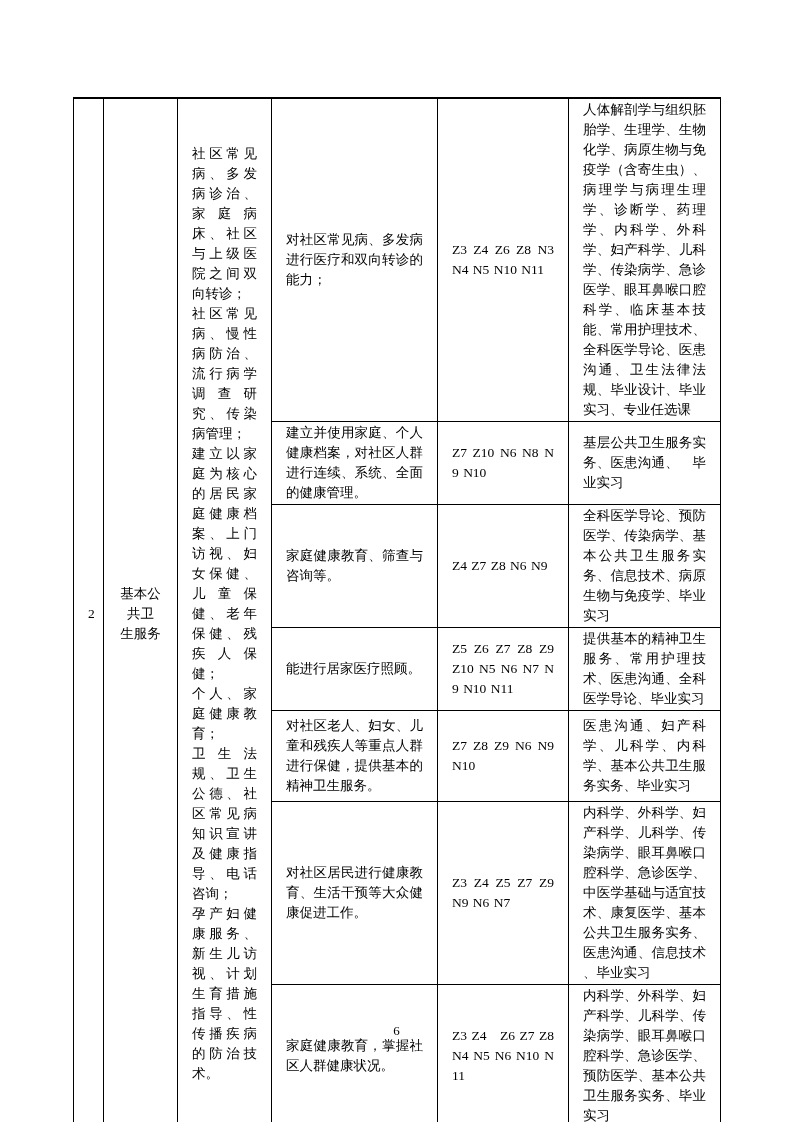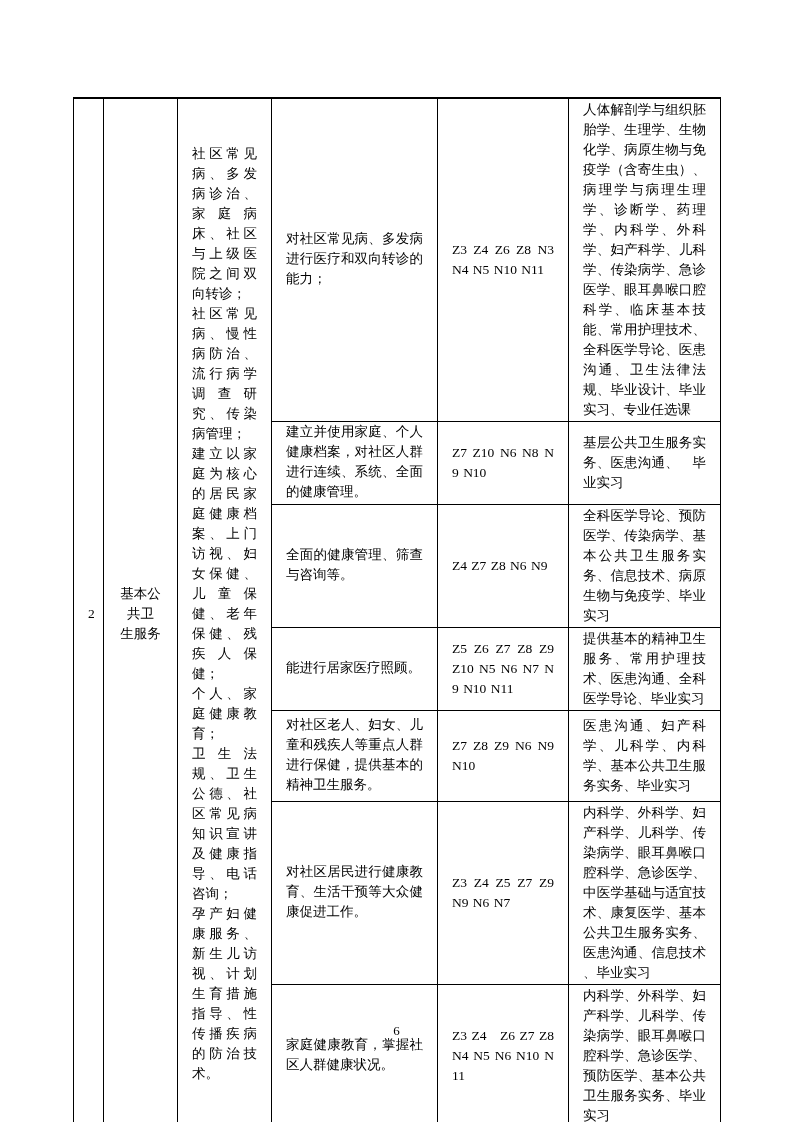--- a/index.html
+++ b/index.html
@@ -42,21 +42,20 @@
     white-space:pre-line;
     font-size:12.5px;
     line-height:20px;
     padding:1px 2px;
     text-align:justify;
   }
   td.c-ability{
     font-size:13px;
     text-align:justify;
     padding:1px 1px 1px 3px;
-    font-family:Liberation Mono, monospace;
   }
   td.c-codes{
     font-size:12.5px;
     line-height:21px;
     word-spacing:1px;
     text-align:justify;
     padding:1px 1px 1px 2px;
     margin-top:19px;
   }
   td.c-courses{
@@ -107,21 +106,21 @@
         <td class="c-ability">对社区常见病、多发病进行医疗和双向转诊的能力；</td>
         <td class="c-codes">Z3 Z4 Z6 Z8 N3 N4 N5 N10 N11</td>
         <td class="c-courses">人体解剖学与组织胚胎学、生理学、生物化学、病原生物与免疫学（含寄生虫）、病理学与病理生理学、诊断学、药理学、内科学、外科学、妇产科学、儿科学、传染病学、急诊医学、眼耳鼻喉口腔科学、临床基本技能、常用护理技术、全科医学导论、医患沟通、卫生法律法规、毕业设计、毕业实习、专业任选课</td>
       </tr>
       <tr class="r2">
         <td class="c-ability">建立并使用家庭、个人健康档案，对社区人群进行连续、系统、全面的健康管理。</td>
         <td class="c-codes">Z7 Z10 N6 N8 N9 N10</td>
         <td class="c-courses">基层公共卫生服务实务、医患沟通、　毕业实习</td>
       </tr>
       <tr class="r3">
-        <td class="c-ability">全面的健康管理、筛查与咨询等。</td>
+        <td class="c-ability">家庭健康教育、筛查与咨询等。</td>
         <td class="c-codes">Z4 Z7 Z8 N6 N9</td>
         <td class="c-courses">全科医学导论、预防医学、传染病学、基本公共卫生服务实务、信息技术、病原生物与免疫学、毕业实习</td>
       </tr>
       <tr class="r4">
         <td class="c-ability">能进行居家医疗照顾。</td>
         <td class="c-codes">Z5 Z6 Z7 Z8 Z9 Z10 N5 N6 N7 N9 N10 N11</td>
         <td class="c-courses">提供基本的精神卫生服务、常用护理技术、医患沟通、全科医学导论、毕业实习</td>
       </tr>
       <tr class="r5">
         <td class="c-ability">对社区老人、妇女、儿童和残疾人等重点人群进行保健，提供基本的精神卫生服务。</td>

